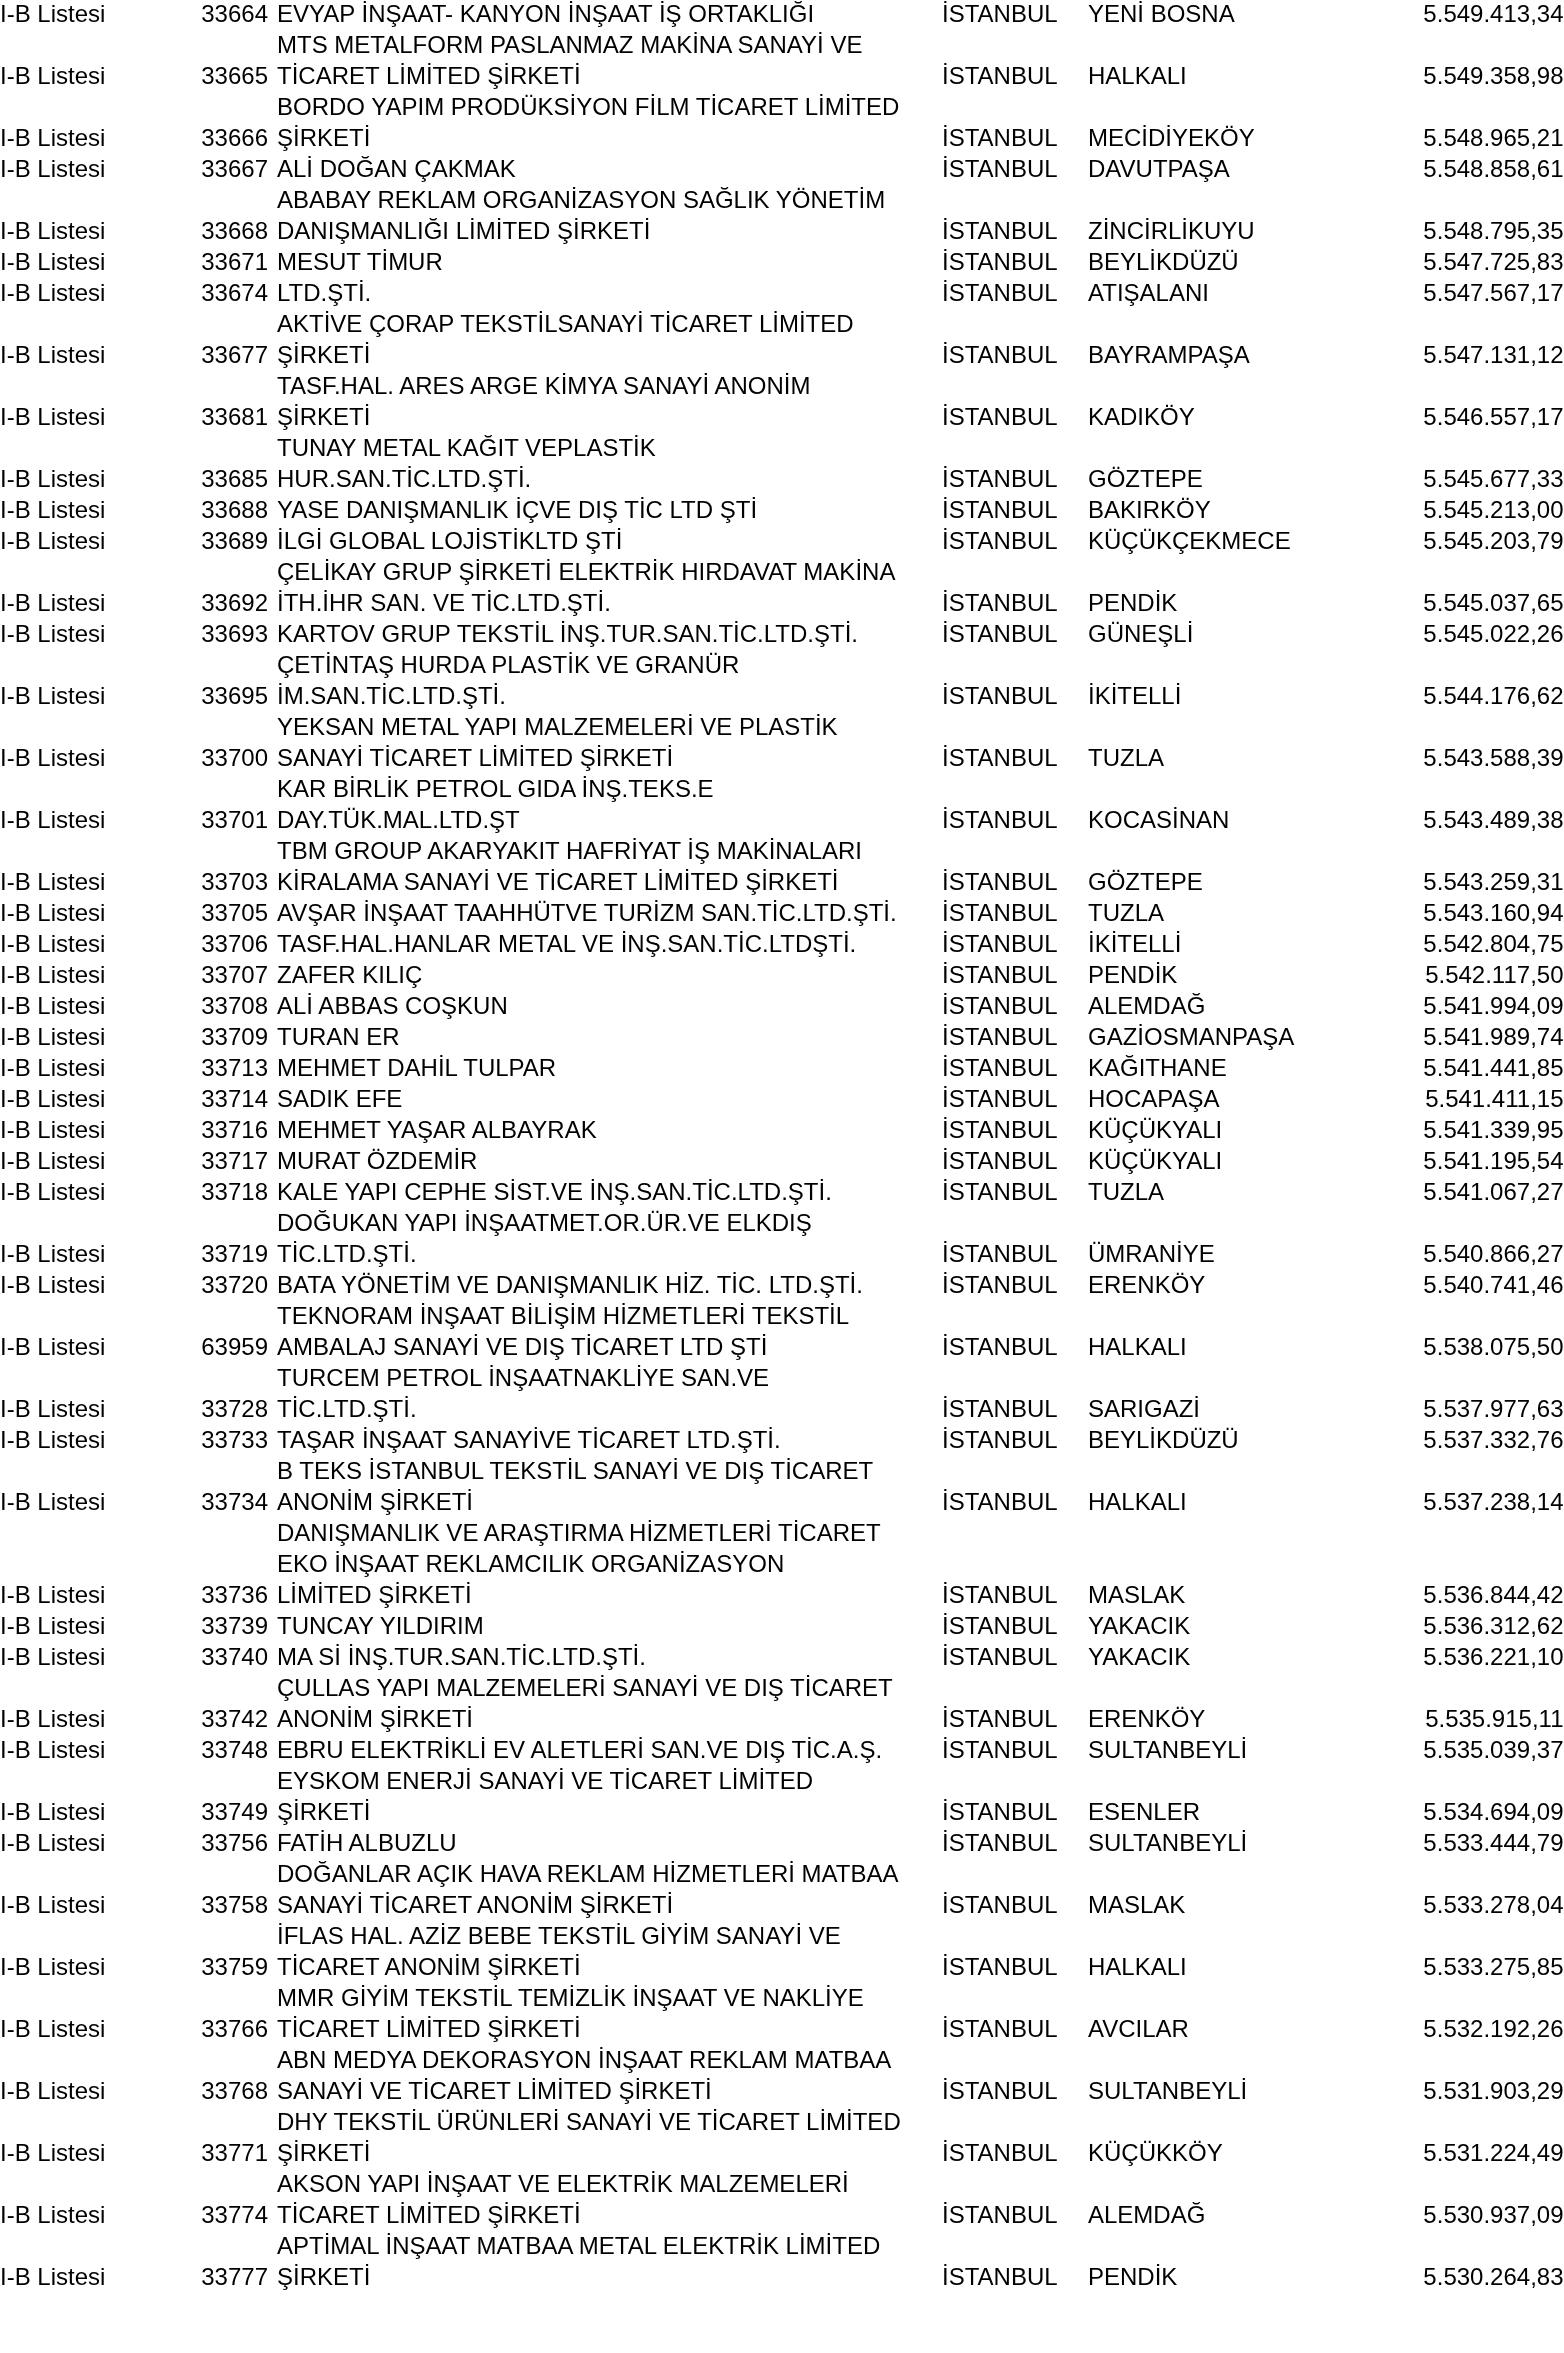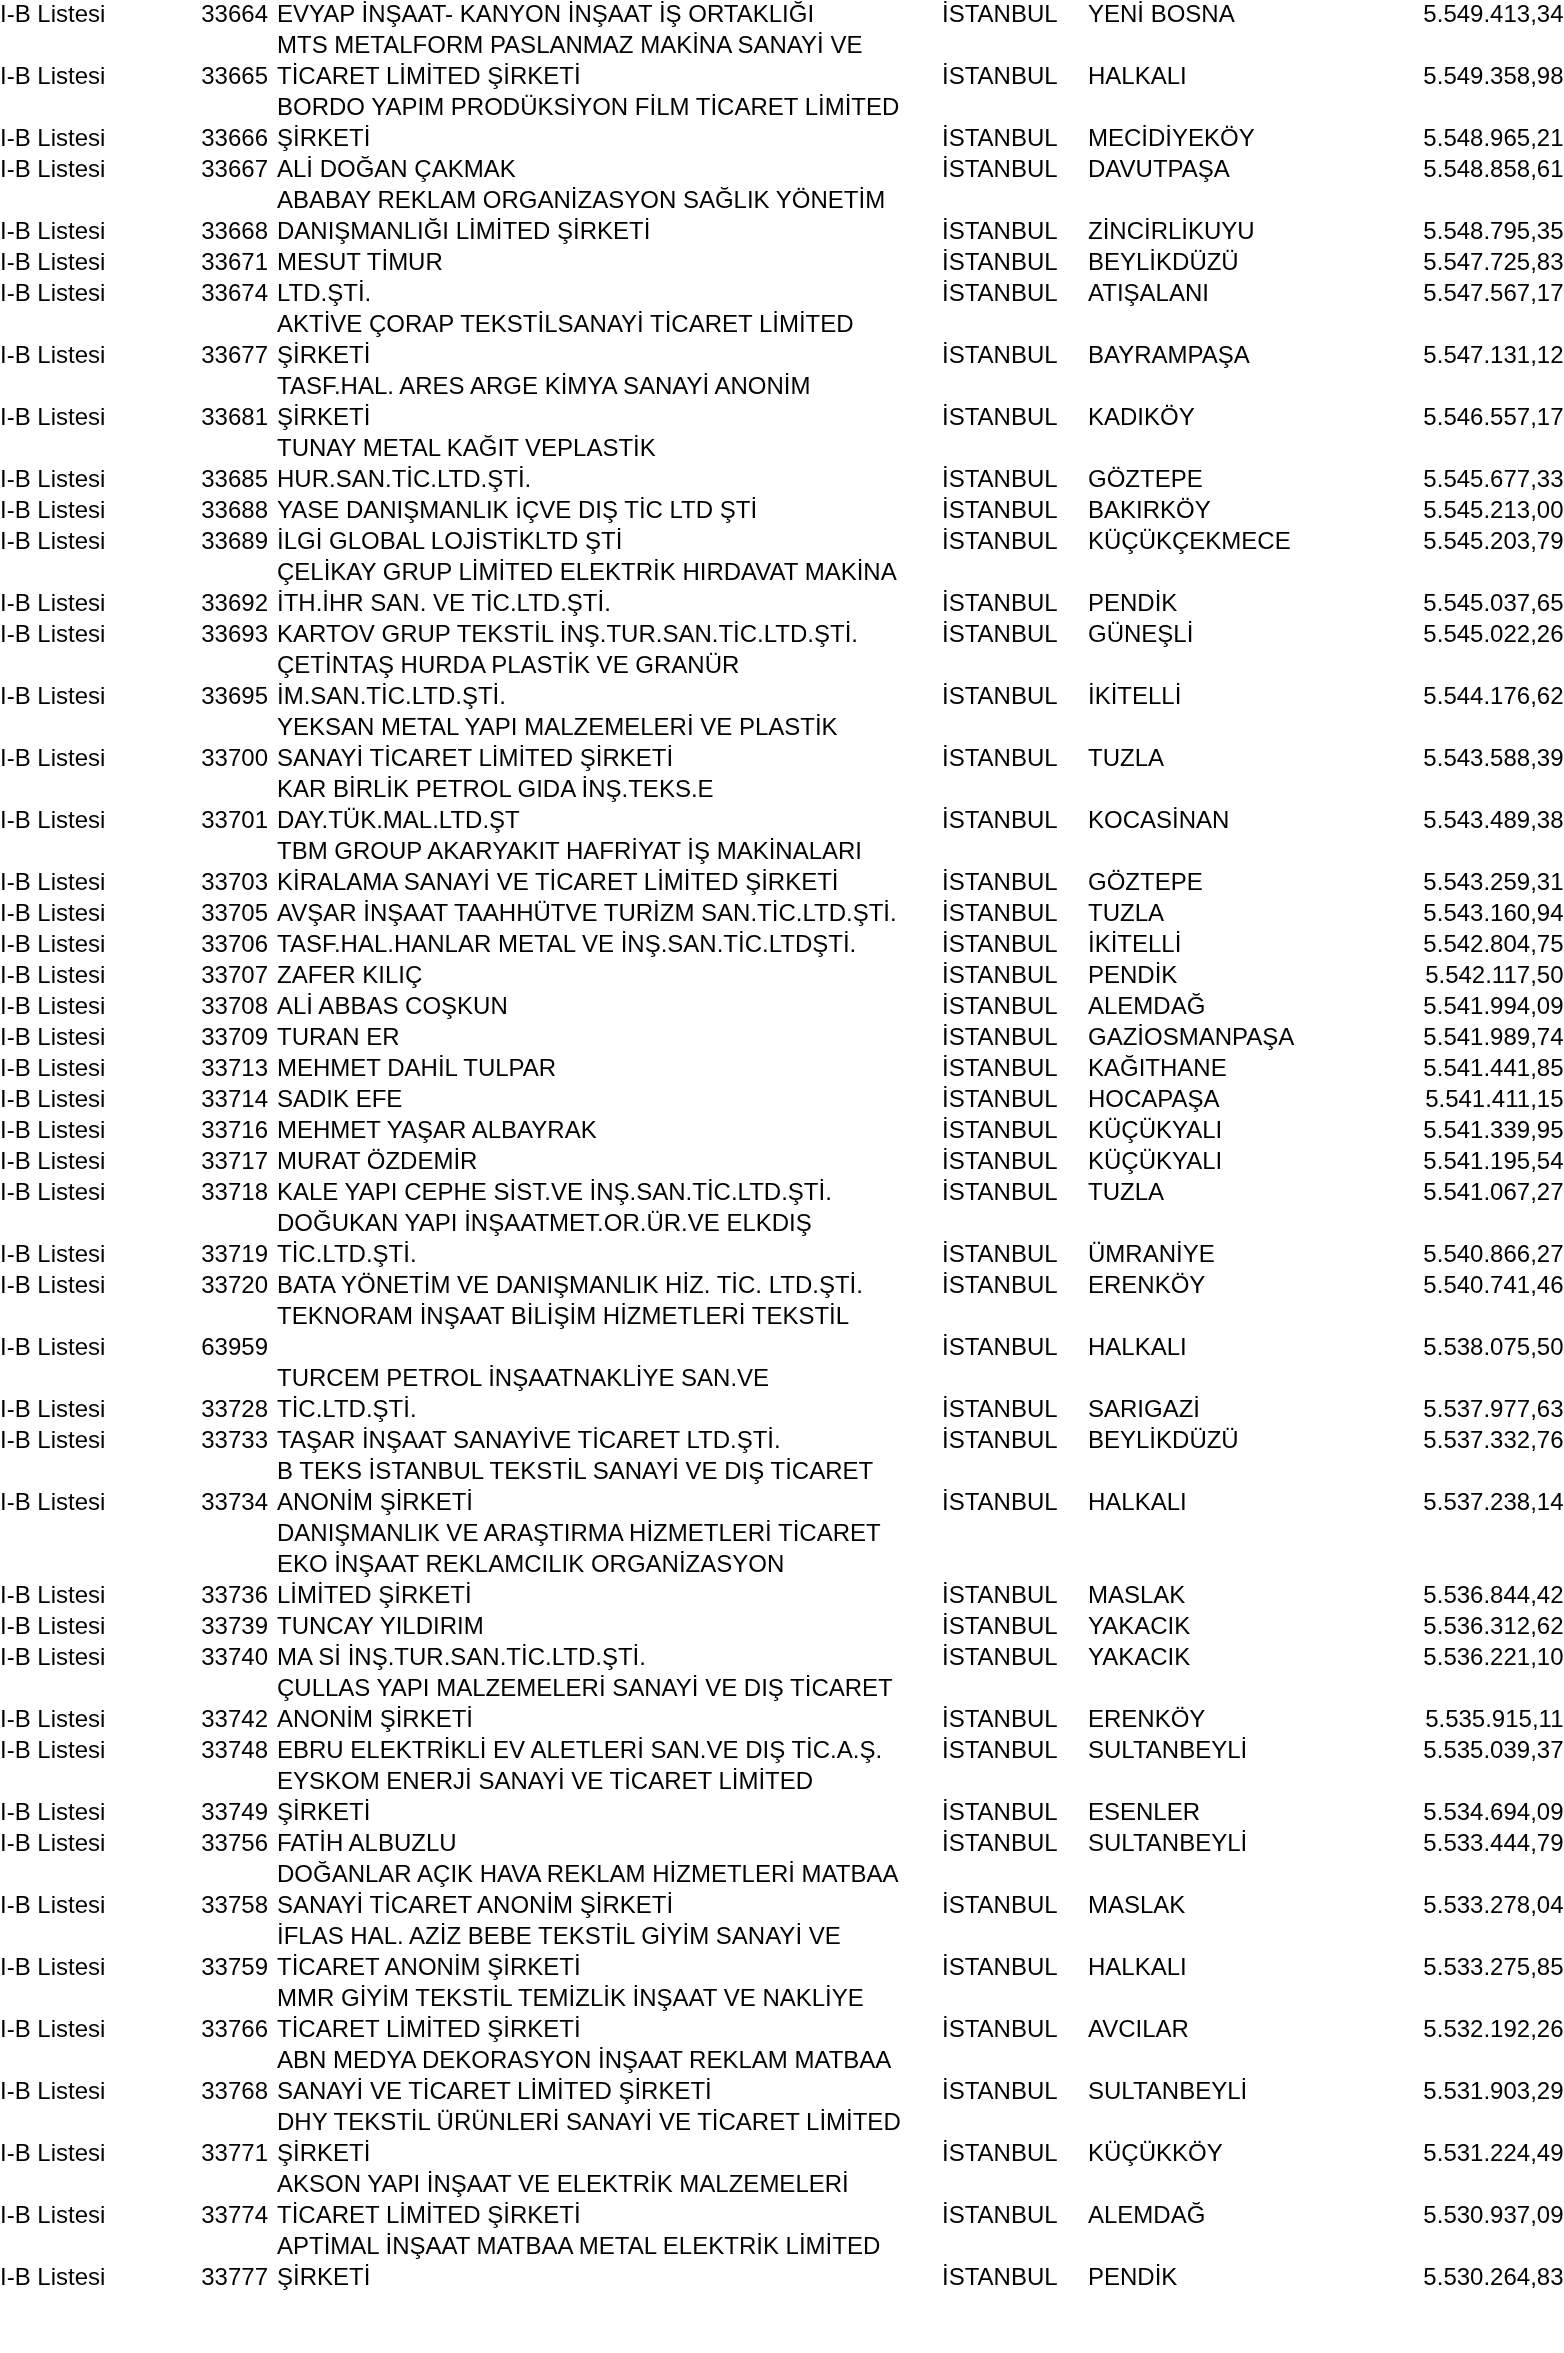--- a/index.html
+++ b/index.html
@@ -156,21 +156,21 @@
         <span class="c-name">İLGİ GLOBAL LOJİSTİKLTD ŞTİ</span>
         <span class="c-list">I-B Listesi</span>
         <span class="c-no">33689</span>
         <span class="c-city">İSTANBUL</span>
         <span class="c-dist">KÜÇÜKÇEKMECE</span>
         <span class="c-amt">5.545.203,79</span>
       </div>
     </div>
     <div class="rec">
       <div class="line">
-        <span class="c-name">ÇELİKAY GRUP LİMİTED ELEKTRİK HIRDAVAT MAKİNA</span>
+        <span class="c-name">ÇELİKAY GRUP ŞİRKETİ ELEKTRİK HIRDAVAT MAKİNA</span>
       </div>
       <div class="line">
         <span class="c-name">İTH.İHR SAN. VE TİC.LTD.ŞTİ.</span>
         <span class="c-list">I-B Listesi</span>
         <span class="c-no">33692</span>
         <span class="c-city">İSTANBUL</span>
         <span class="c-dist">PENDİK</span>
         <span class="c-amt">5.545.037,65</span>
       </div>
     </div>
@@ -357,20 +357,21 @@
         <span class="c-city">İSTANBUL</span>
         <span class="c-dist">ERENKÖY</span>
         <span class="c-amt">5.540.741,46</span>
       </div>
     </div>
     <div class="rec">
       <div class="line">
         <span class="c-name">TEKNORAM İNŞAAT BİLİŞİM HİZMETLERİ TEKSTİL</span>
       </div>
       <div class="line">
+        <span class="c-name">AMBALAJ SANAYİ VE DIŞ TİCARET LTD ŞTİ</span>
         <span class="c-list">I-B Listesi</span>
         <span class="c-no">63959</span>
         <span class="c-city">İSTANBUL</span>
         <span class="c-dist">HALKALI</span>
         <span class="c-amt">5.538.075,50</span>
       </div>
     </div>
     <div class="rec">
       <div class="line">
         <span class="c-name">TURCEM PETROL İNŞAATNAKLİYE SAN.VE</span>

